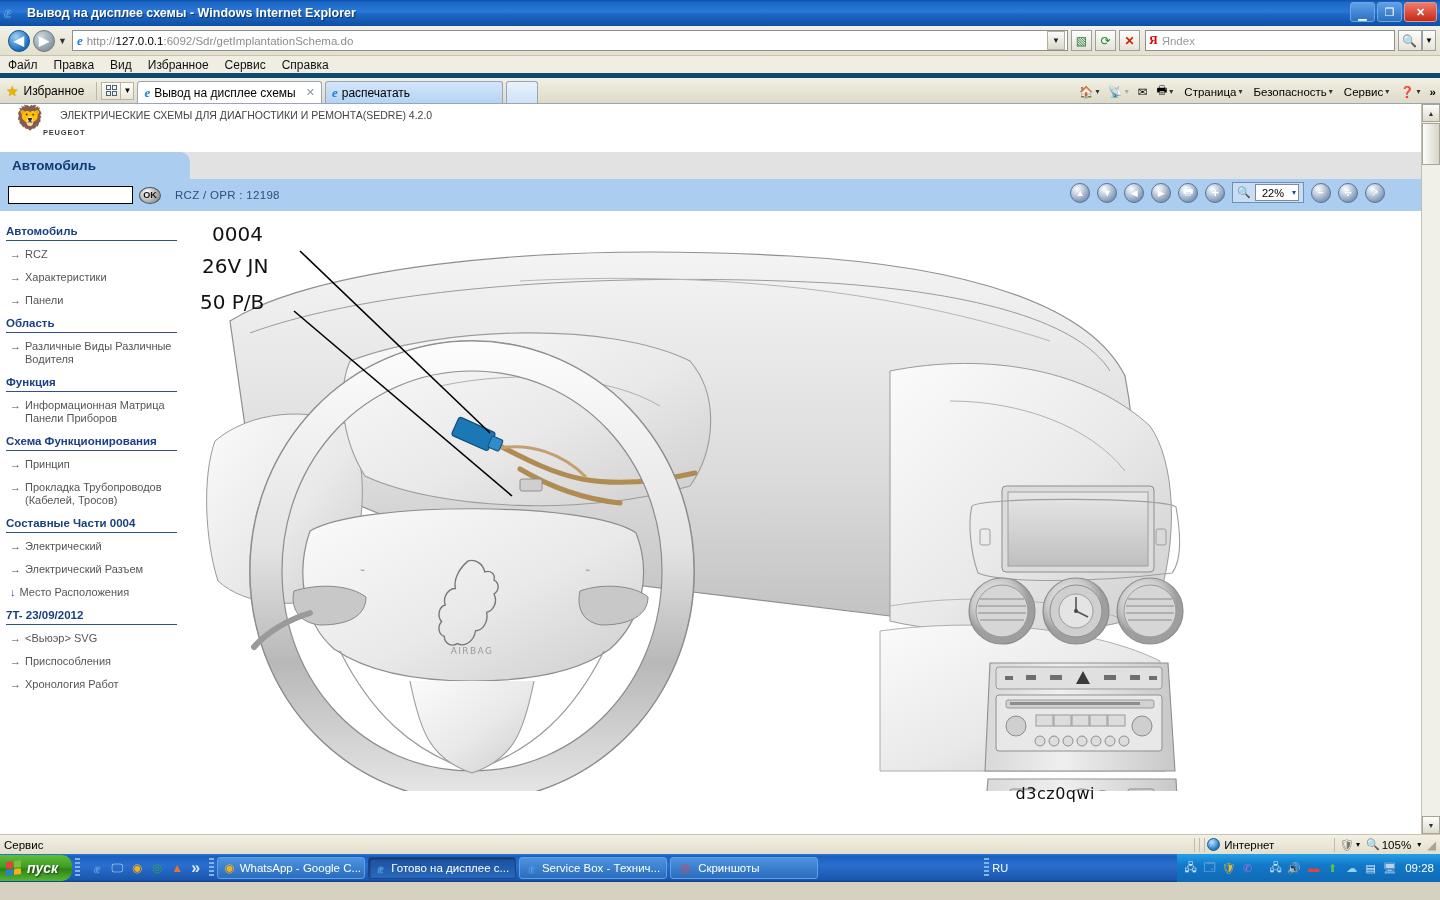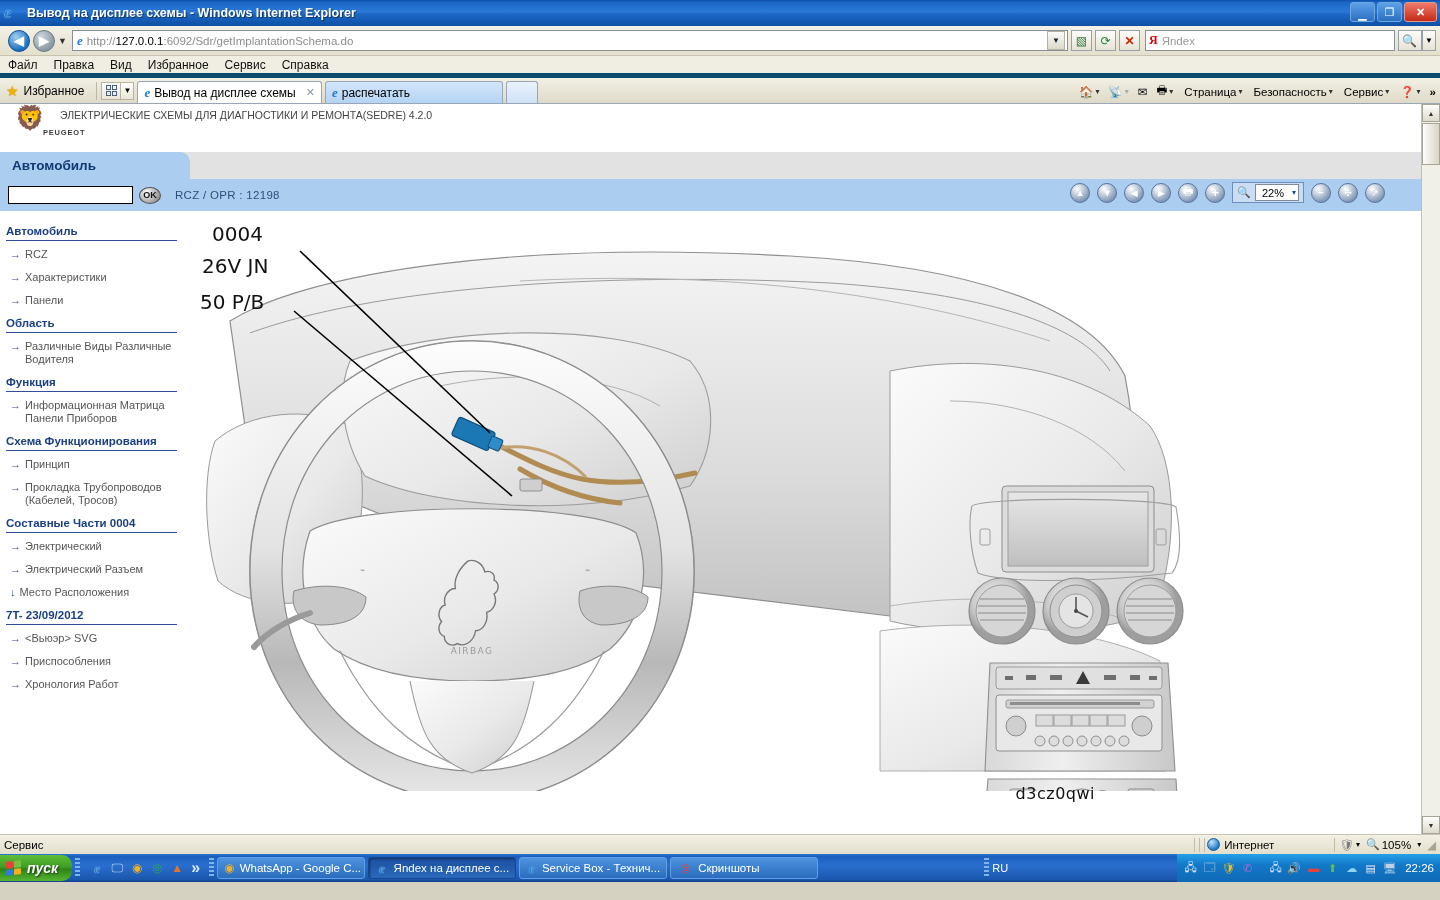--- a/index.html
+++ b/index.html
@@ -667,21 +667,21 @@
   <div class="tgrip"></div>
 
   <div class="tbtn">
     <span class="ql-ico" style="color:#f2b21b;">◉</span>
     <span>WhatsApp - Google C...</span>
   </div>
   <div class="tbtn active">
     <span class="ql-ico">
         <span class="ie-e" style="font-size:13px;">e</span>
       </span>
-    <span>Яndex на дисплее с...</span>
+    <span>Готово на дисплее с...</span>
   </div>
   <div class="tbtn">
     <span class="ql-ico">
         <span class="ie-e" style="font-size:13px;">e</span>
       </span>
     <span>Service Box - Технич...</span>
   </div>
   <div class="tbtn">
     <span class="ql-ico" style="color:#e8413a;">◎</span>
     <span>Скриншоты</span>
@@ -695,15 +695,15 @@
     <span class="tray-ico" style="color:#f2c021;">🛡</span>
     <span class="tray-ico" style="color:#b36bd4;">✆</span>
     <span style="width:5px"></span>
     <span class="tray-ico" style="color:#cfe2f5;">🖧</span>
     <span class="tray-ico" style="color:#c9d8e8;">🔊</span>
     <span class="tray-ico" style="color:#e8413a;">▬</span>
     <span class="tray-ico" style="color:#5fc04a;">⬆</span>
     <span class="tray-ico" style="color:#8fd4ea;">☁</span>
     <span class="tray-ico" style="color:#dfe9f5;">▤</span>
     <span class="tray-ico" style="color:#bcd3ea;">🖥</span>
-    <span class="clock">22:26</span>
+    <span class="clock">09:28</span>
   </div>
 </div>
 
 </body></html>

